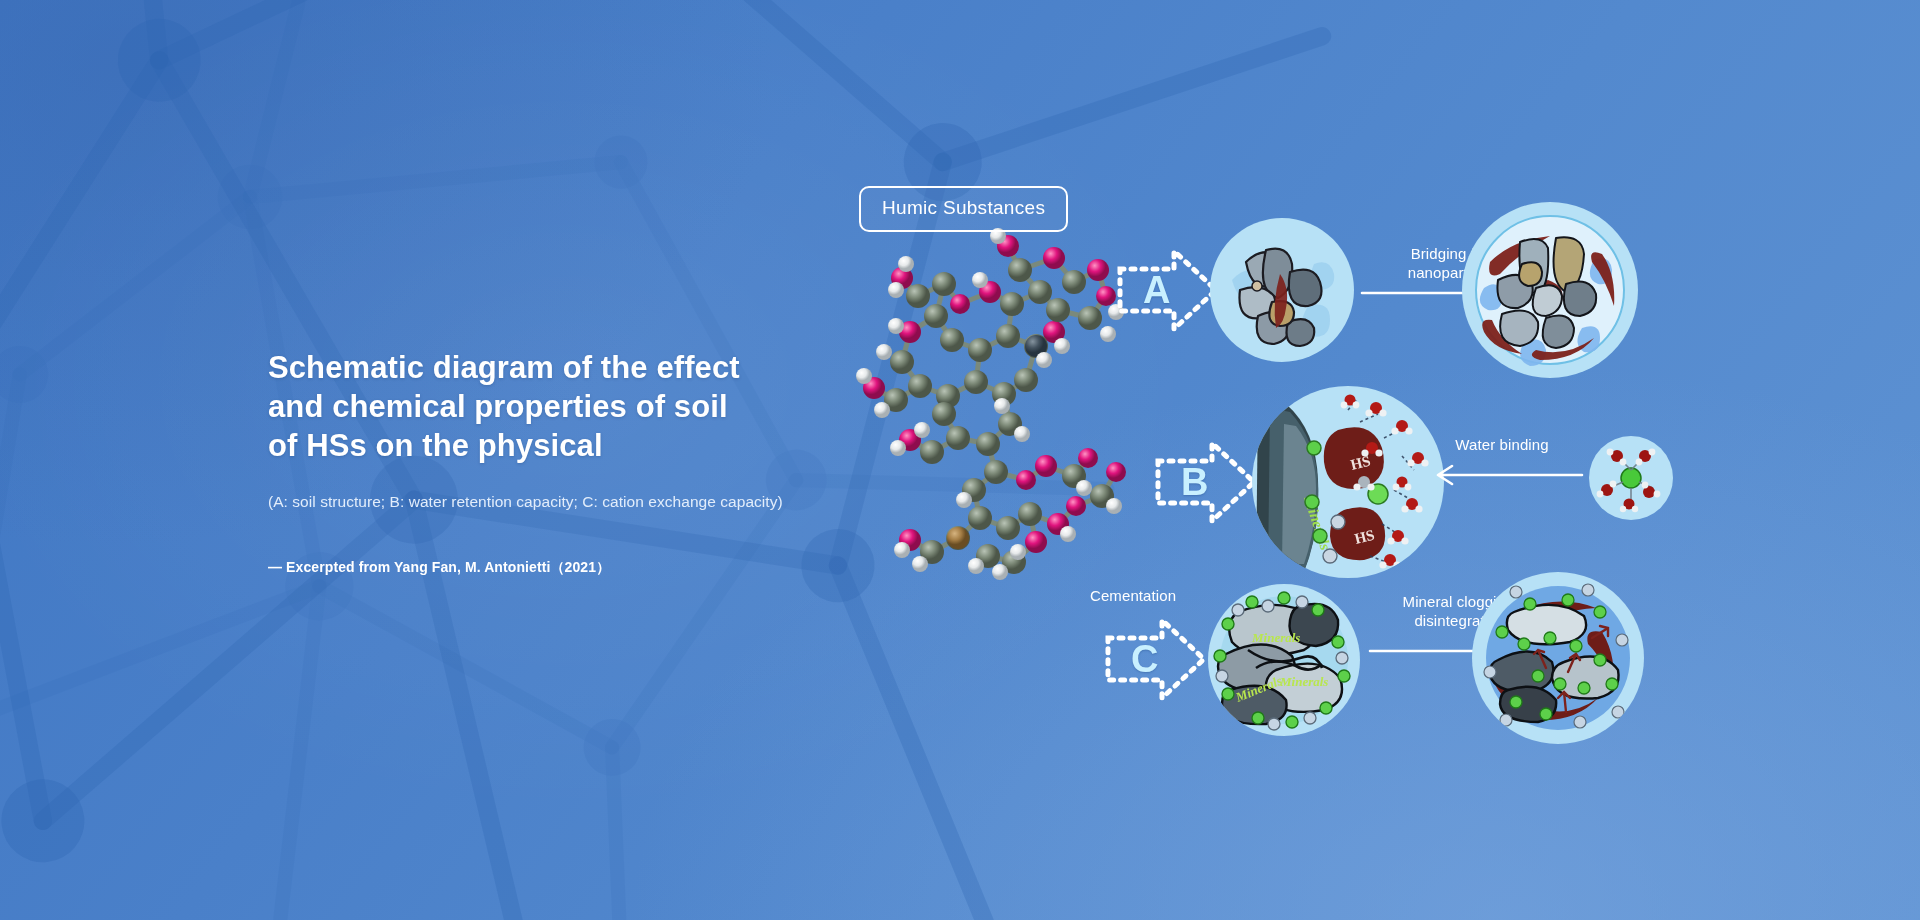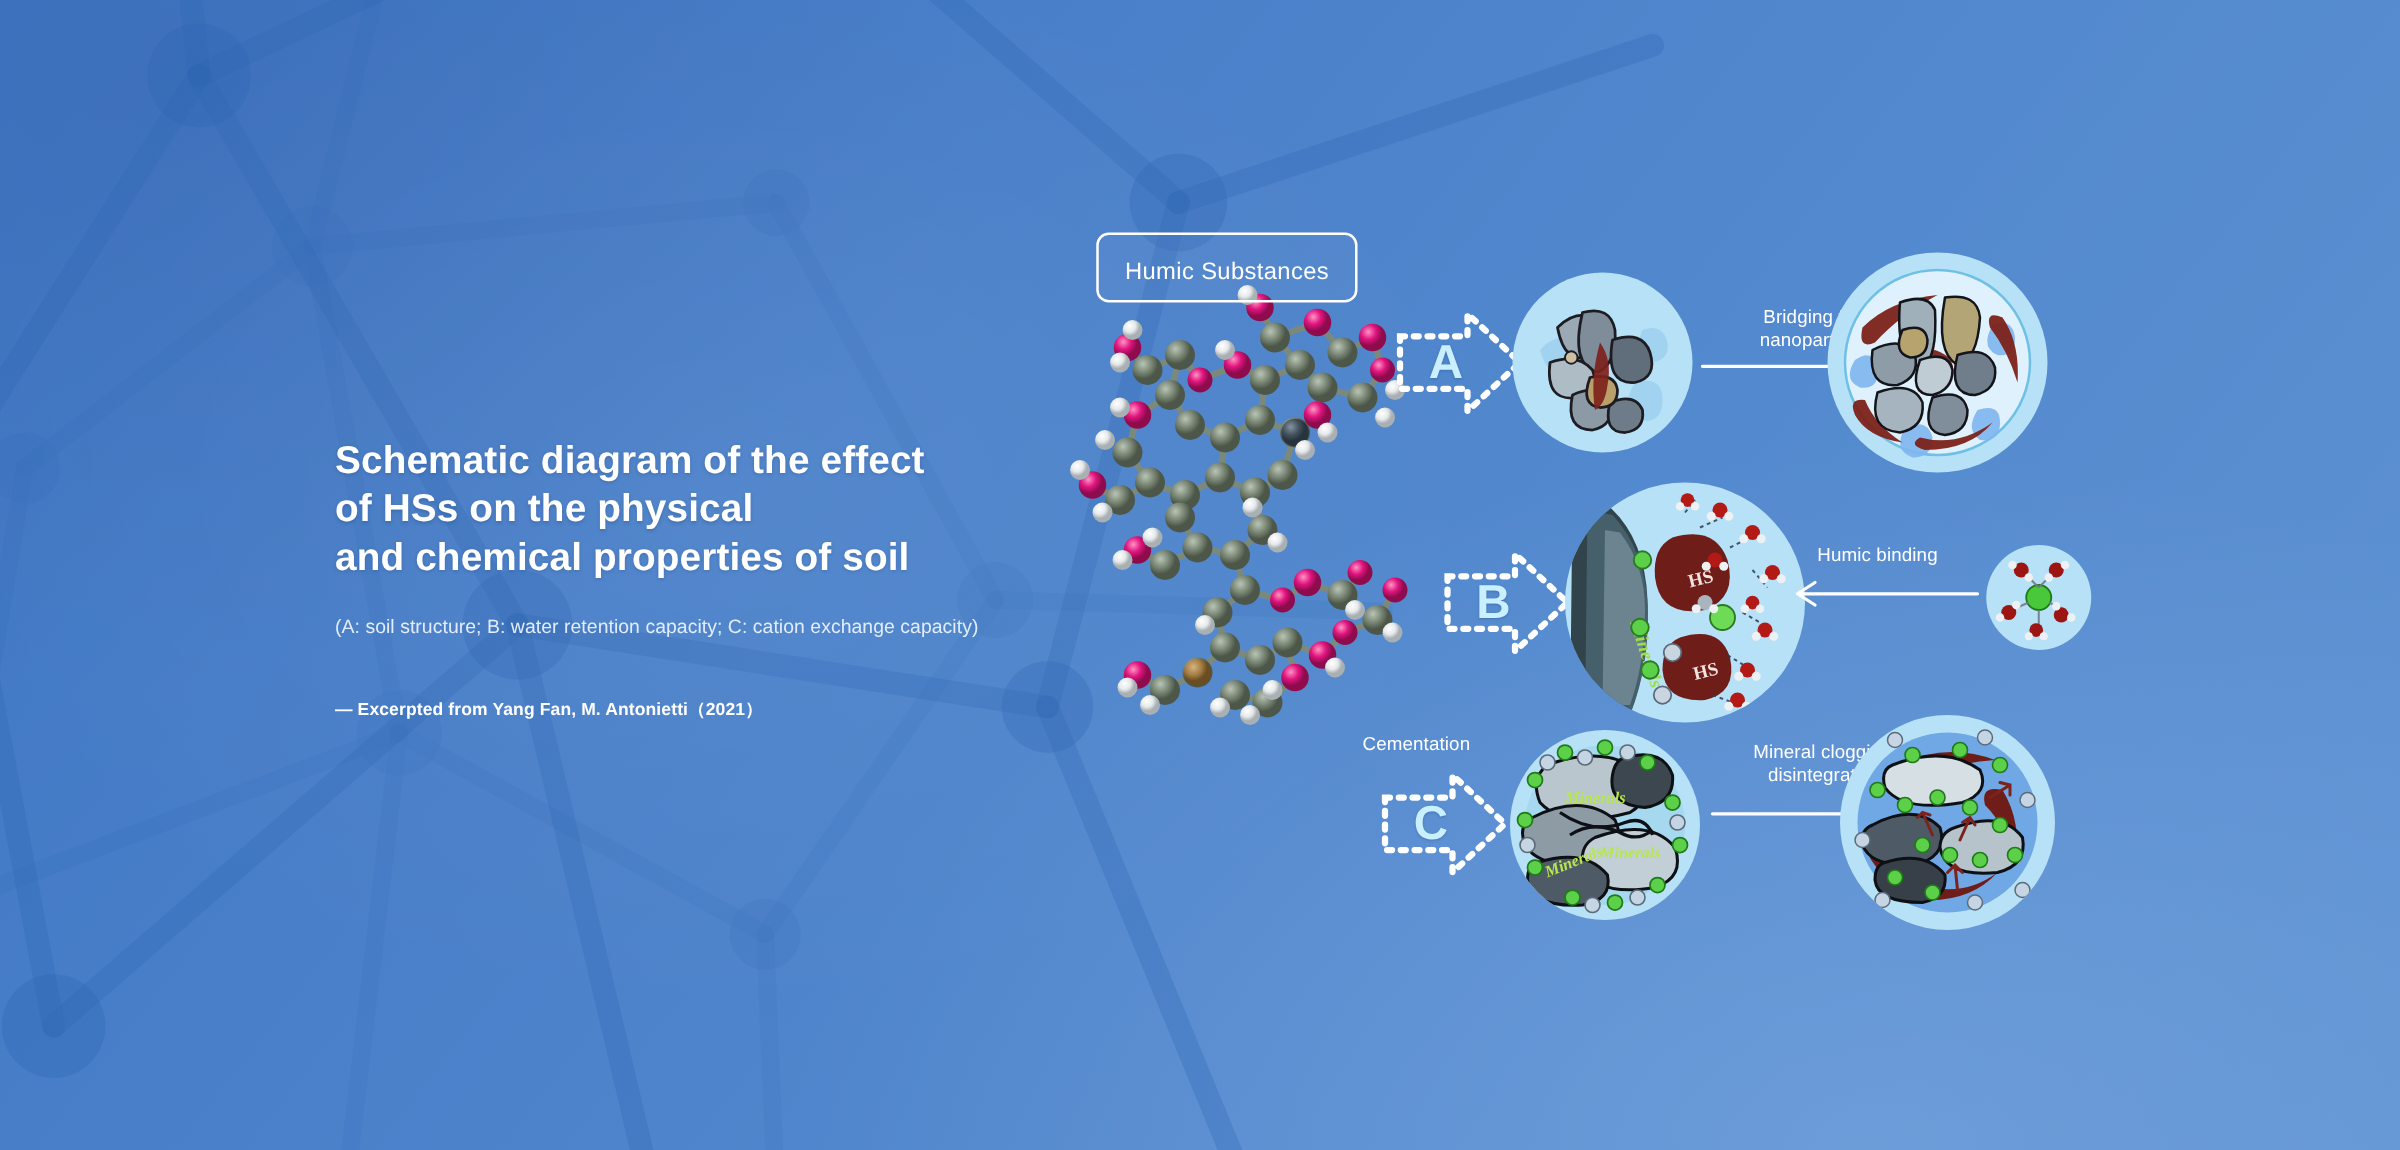--- a/index.html
+++ b/index.html
@@ -37,22 +37,22 @@
   }
   .credit {
     margin-top:47px; color:#ffffff; font-size:14px; font-weight:bold;
     letter-spacing:0.1px;
   }
 
   
   #diagram { position:absolute; left:0; top:0; width:1920px; height:920px; }
 
   .hs-badge {
-    position:absolute; left:877px; top:186px;
-    padding:19px 21px 11px 21px;
+    position:absolute; left:859px; top:186px;
+    padding:9px 21px 11px 21px;
     border:2px solid #ffffff; border-radius:10px;
     color:#ffffff; font-size:19px; letter-spacing:0.3px;
     white-space:nowrap;
     background:rgba(255,255,255,0.03);
   }
 
   .circle {
     position:absolute; border-radius:50%;
     background:#b7e1f6;
     overflow:hidden;
@@ -112,22 +112,22 @@
     <g opacity="0.45" transform="translate(-40,140) scale(0.95) rotate(14 400 300)">
       <use href="#meshg"></use>
         <use href="#meshn"></use>
     </g>
   </svg>
   <div id="bgsheen"></div>
 
   <div id="textblock">
     <div class="headline">
       <div>Schematic diagram of the effect</div>
+      <div>and chemical properties of soil</div>
       <div>of HSs on the physical</div>
-      <div>and chemical properties of soil</div>
     </div>
     <div class="subline">(A: soil structure; B: water retention capacity; C: cation exchange capacity)</div>
     <div class="credit">
       <span>— Excerpted from Yang Fan, M. Antonietti</span><span>（2021）</span>
     </div>
   </div>
 
   <div id="diagram">
 
     <svg style="position:absolute;left:840px;top:200px;width:330px;height:420px;" viewBox="0 0 330 420">
@@ -421,21 +421,21 @@
             </g>
           <g transform="translate(98,14)">
               <circle r="5.5" fill="#b31a16"></circle>
               <circle cx="-6" cy="5" r="3.4" fill="#eef1f3"></circle>
               <circle cx="6" cy="5" r="3.4" fill="#eef1f3"></circle>
             </g>
         </g>
       </svg>
     </div>
 
-    <div class="lbl" style="left:1432px;top:435px;width:140px;">Humic binding</div>
+    <div class="lbl" style="left:1432px;top:435px;width:140px;">Water binding</div>
     <svg class="arrowline" style="left:1432px;top:462px;width:152px;height:26px;" viewBox="0 0 152 26">
       <path d="M150 13 L8 13 M20 4 L6 13 L20 22" fill="none" stroke="#ffffff" stroke-width="2.6" stroke-linecap="round" stroke-linejoin="round"></path>
     </svg>
 
     <div class="circle" style="left:1589px;top:436px;width:84px;height:84px;">
       <svg viewBox="0 0 84 84" style="width:100%;height:100%;">
         <circle cx="42" cy="42" r="10" fill="#49c93a" stroke="#1f7a18" stroke-width="1.5"></circle>
         <g stroke="#6e7c88" stroke-width="1.6" opacity="0.9">
           <path d="M42 34 L30 22 M42 34 L54 22 M34 46 L20 52 M50 46 L64 52 M42 52 L42 66"></path>
         </g>

